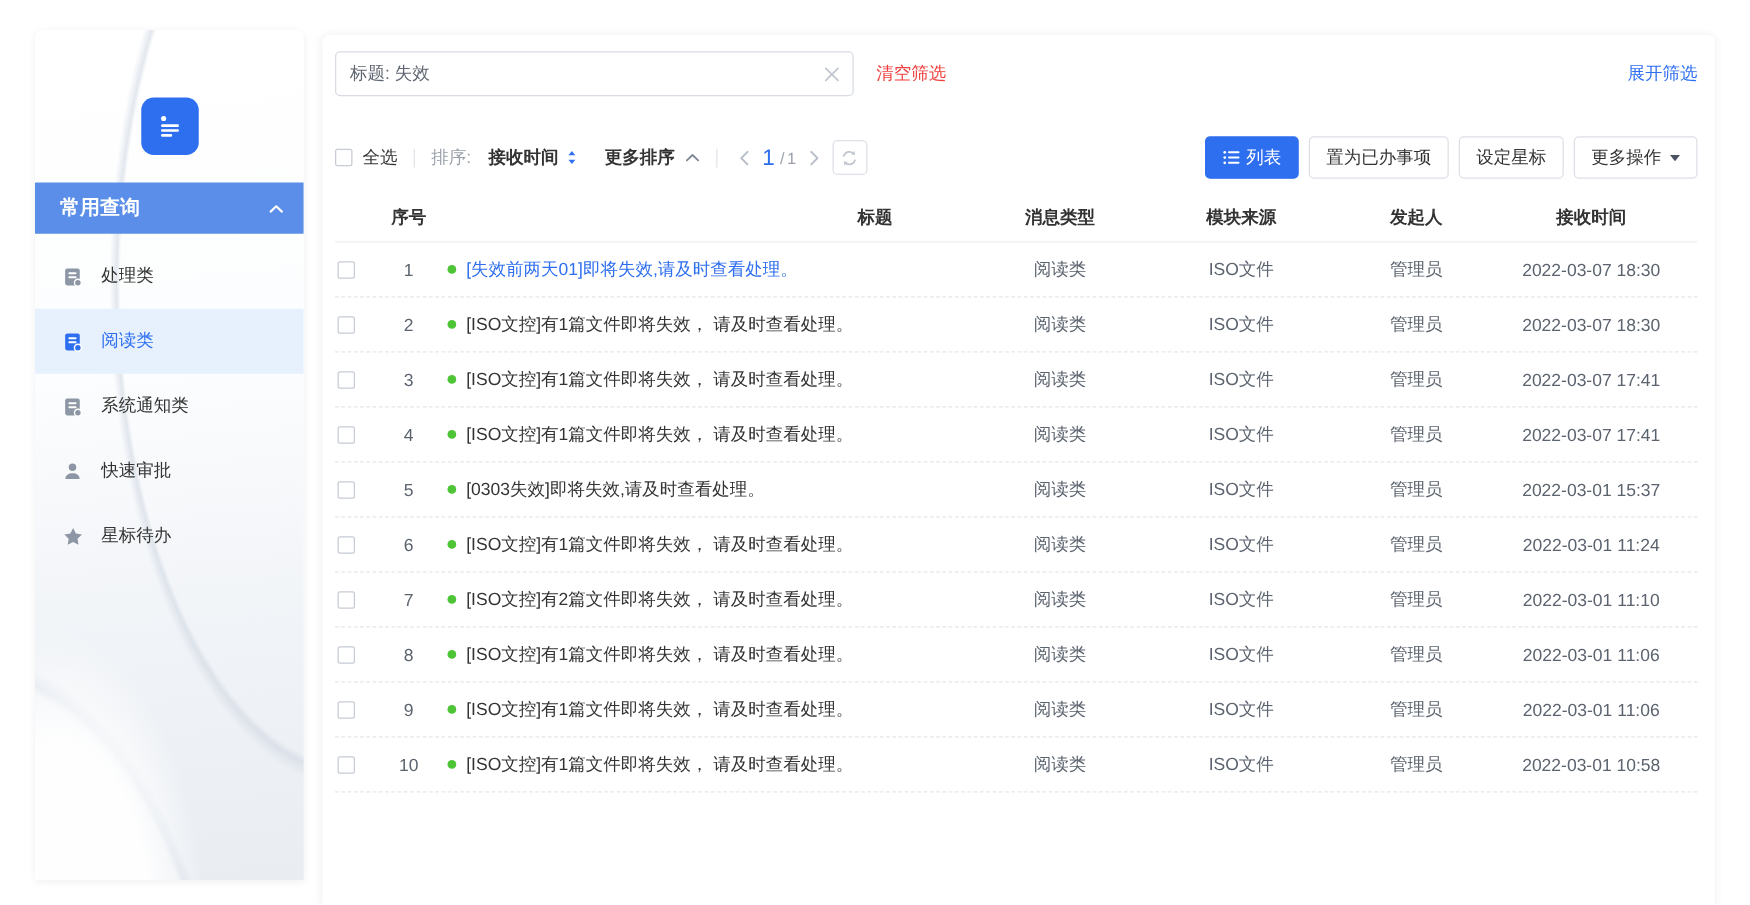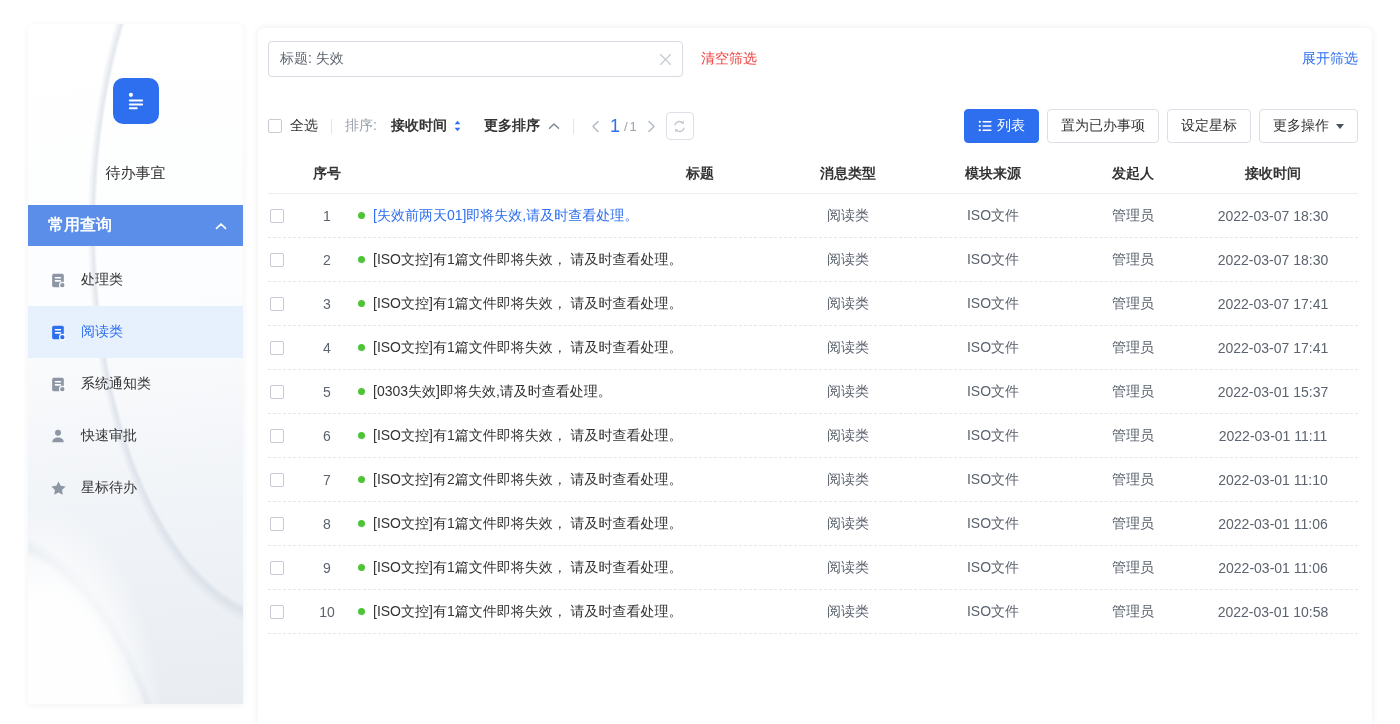--- a/index.html
+++ b/index.html
@@ -102,21 +102,20 @@
 
   <aside class="sidebar">
     <div class="app-icon">
       <svg width="26" height="26" viewBox="0 0 24 24">
         <circle cx="7.3" cy="6.3" r="1.9" fill="#fff"></circle>
         <rect x="5.4" y="10.6" width="13.2" height="1.9" rx="0.95" fill="#fff"></rect>
         <rect x="5.4" y="14.2" width="13.2" height="1.9" rx="0.95" fill="#fff"></rect>
         <rect x="5.4" y="17.8" width="8.2" height="1.9" rx="0.95" fill="#fff"></rect>
       </svg>
     </div>
-    <div class="sidebar-title">待办事宜</div>
     <div class="group-header">
       <span class="gh-label">常用查询</span>
       <svg width="12" height="8" viewBox="0 0 12 8">
         <path d="M1.5 6.3 6 2l4.5 4.3" fill="none" stroke="#fff" stroke-width="1.7" stroke-linecap="round" stroke-linejoin="round"></path>
       </svg>
     </div>
     <nav class="menu">
         <div class="menu-item">
           <span class="menu-icon">
             <svg width="17" height="17" viewBox="0 0 16 16">
@@ -338,21 +337,21 @@
             <span class="cb"></span>
           </span>
           <span class="col-no">6</span>
           <span class="col-title">
             <span class="dot"></span>
             <span class="title-text">[ISO文控]有1篇文件即将失效， 请及时查看处理。</span>
           </span>
           <span class="col-type">阅读类</span>
           <span class="col-source">ISO文件</span>
           <span class="col-init">管理员</span>
-          <span class="col-time">2022-03-01 11:11</span>
+          <span class="col-time">2022-03-01 11:24</span>
         </div>
         <div class="trow">
           <span class="col-check">
             <span class="cb"></span>
           </span>
           <span class="col-no">7</span>
           <span class="col-title">
             <span class="dot"></span>
             <span class="title-text">[ISO文控]有2篇文件即将失效， 请及时查看处理。</span>
           </span>

